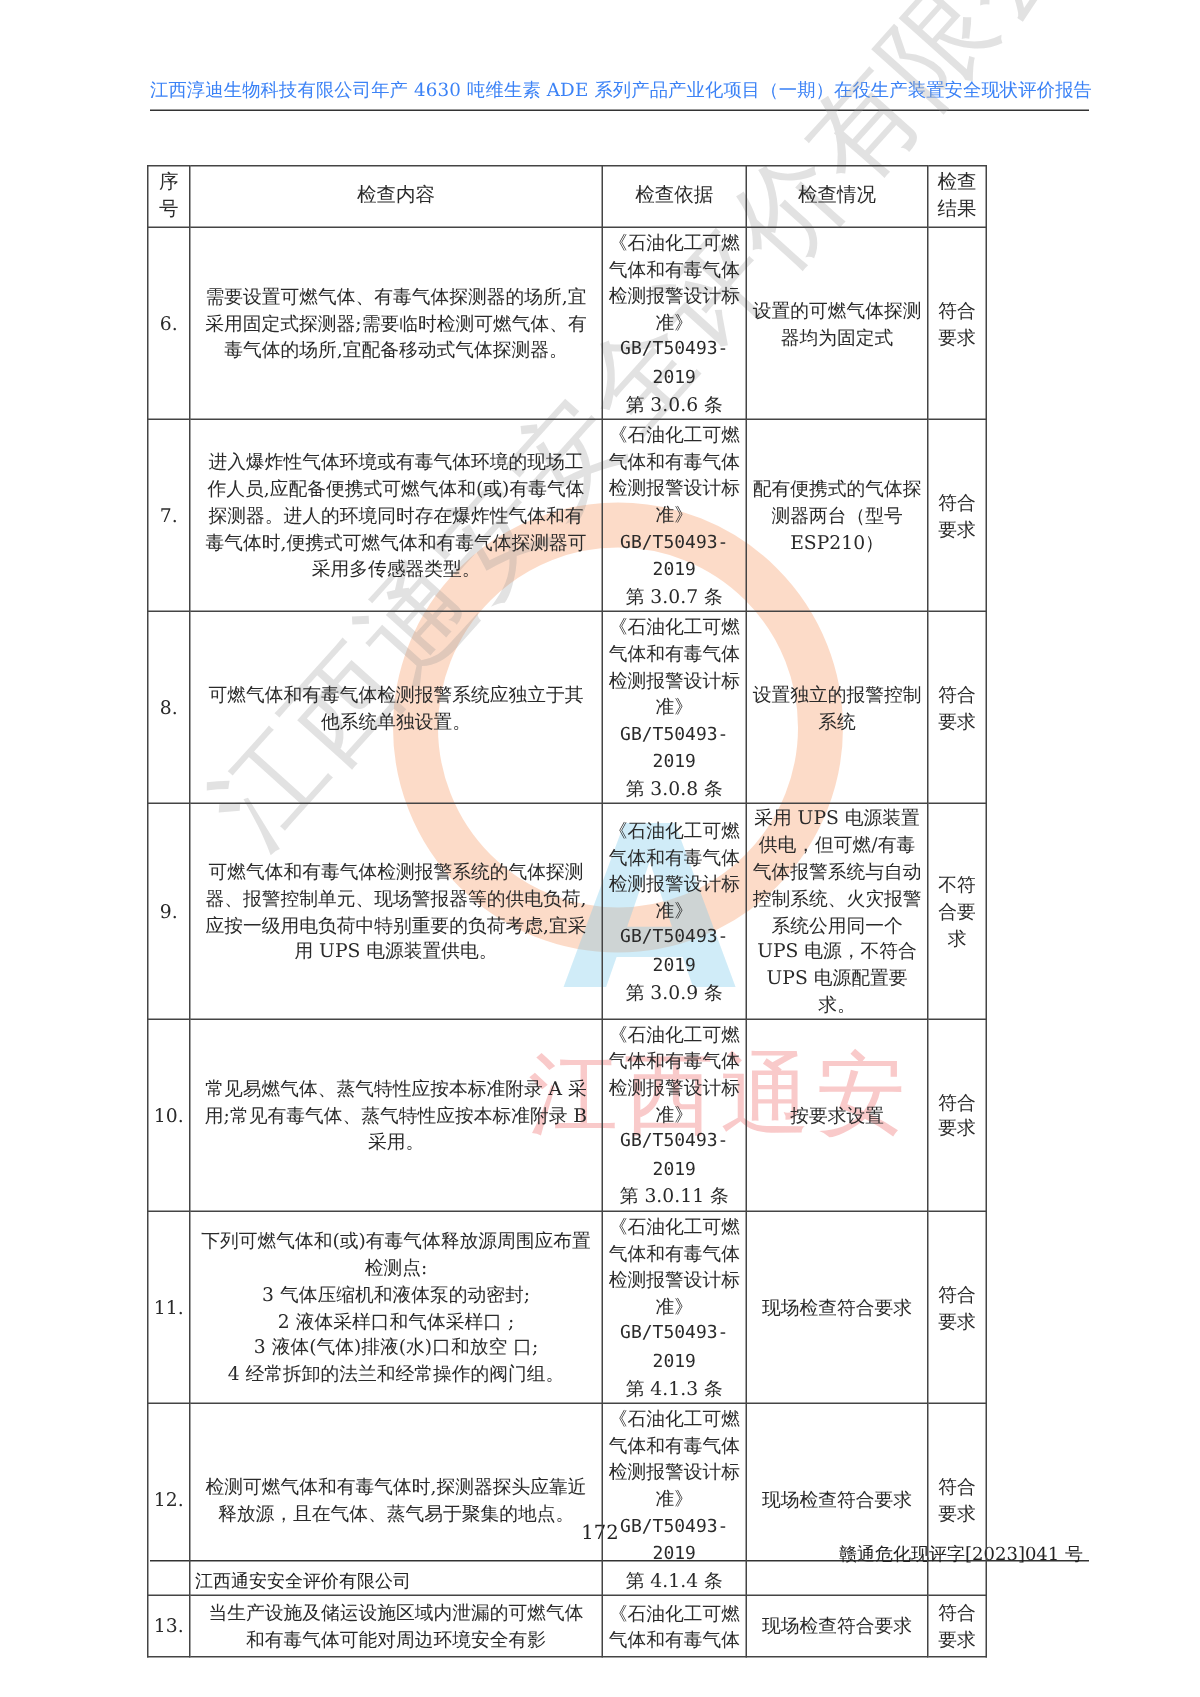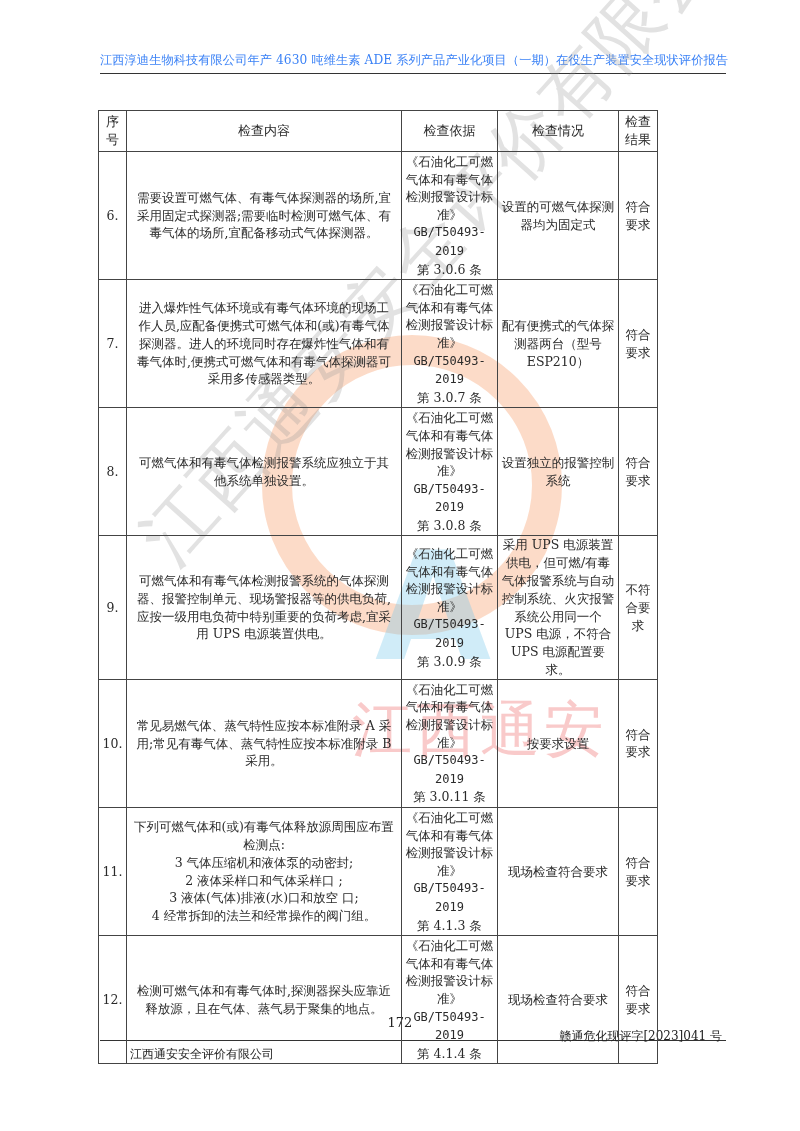--- a/index.html
+++ b/index.html
@@ -181,19 +181,26 @@
       <td class="content-cell">检测可燃气体和有毒气体时,探测器探头应靠近释放源，且在气体、蒸气易于聚集的地点。</td>
       <td class="basis-cell">
         <span>《石油化工可燃气体和有毒气体检测报警设计标准》</span><br>
         <span class="mono">GB/T50493-2019</span><br>
         <span>第 4.1.4 条</span>
       </td>
       <td>现场检查符合要求</td>
       <td>符合要求</td>
     </tr>
 
+    <tr style="height:38px">
+      <td>13.</td>
+      <td class="content-cell">当生产设施及储运设施区域内泄漏的可燃气体和有毒气体可能对周边环境安全有影</td>
+      <td class="basis-cell">《石油化工可燃气体和有毒气体</td>
+      <td>现场检查符合要求</td>
+      <td>符合要求</td>
+    </tr>
   </tbody>
 </table>
 
 <div class="page-number">172</div>
 <div class="footer-rule"></div>
 <div class="footer-left">江西通安安全评价有限公司</div>
 <div class="footer-right">赣通危化现评字[2023]041 号</div>
 
 </body></html>

